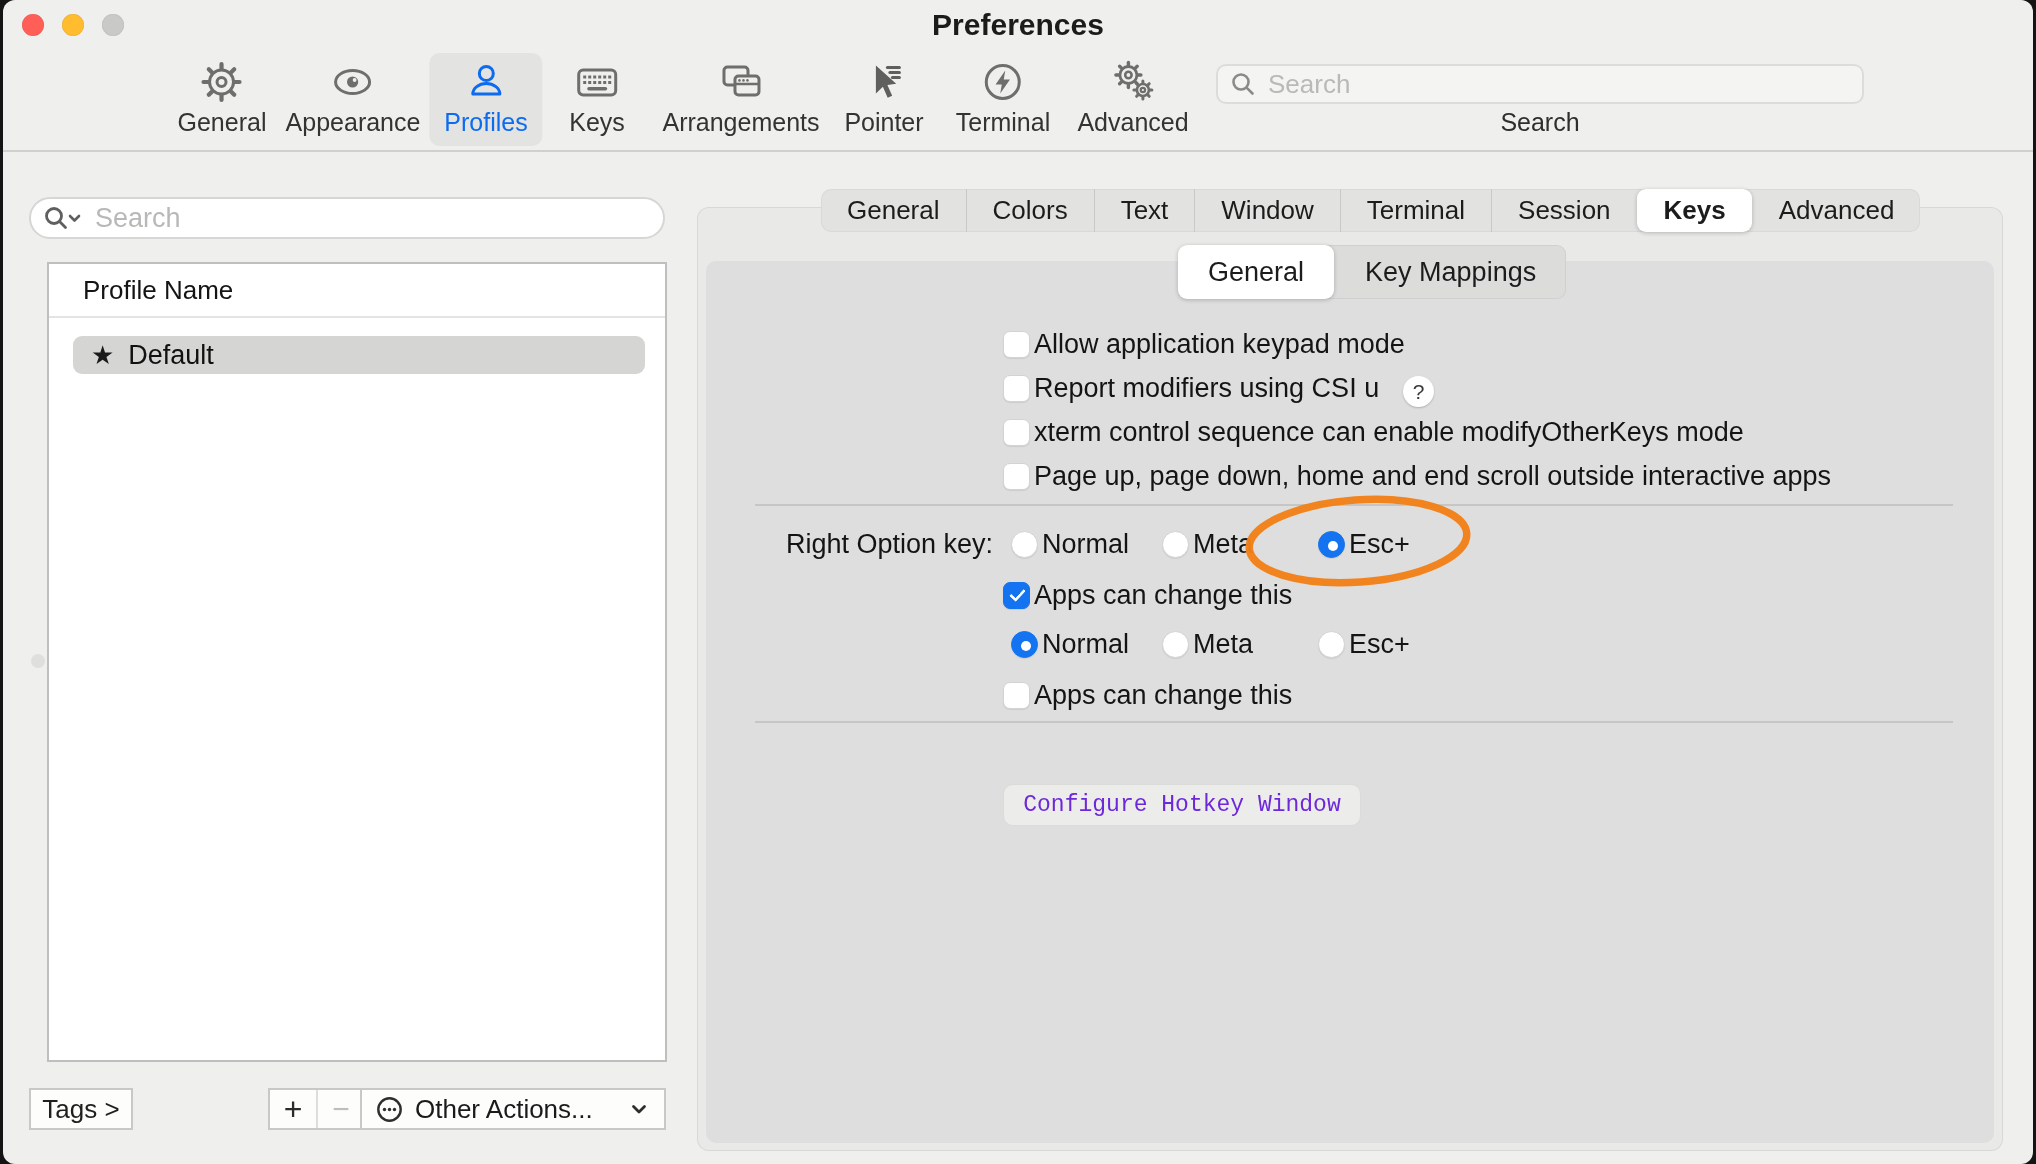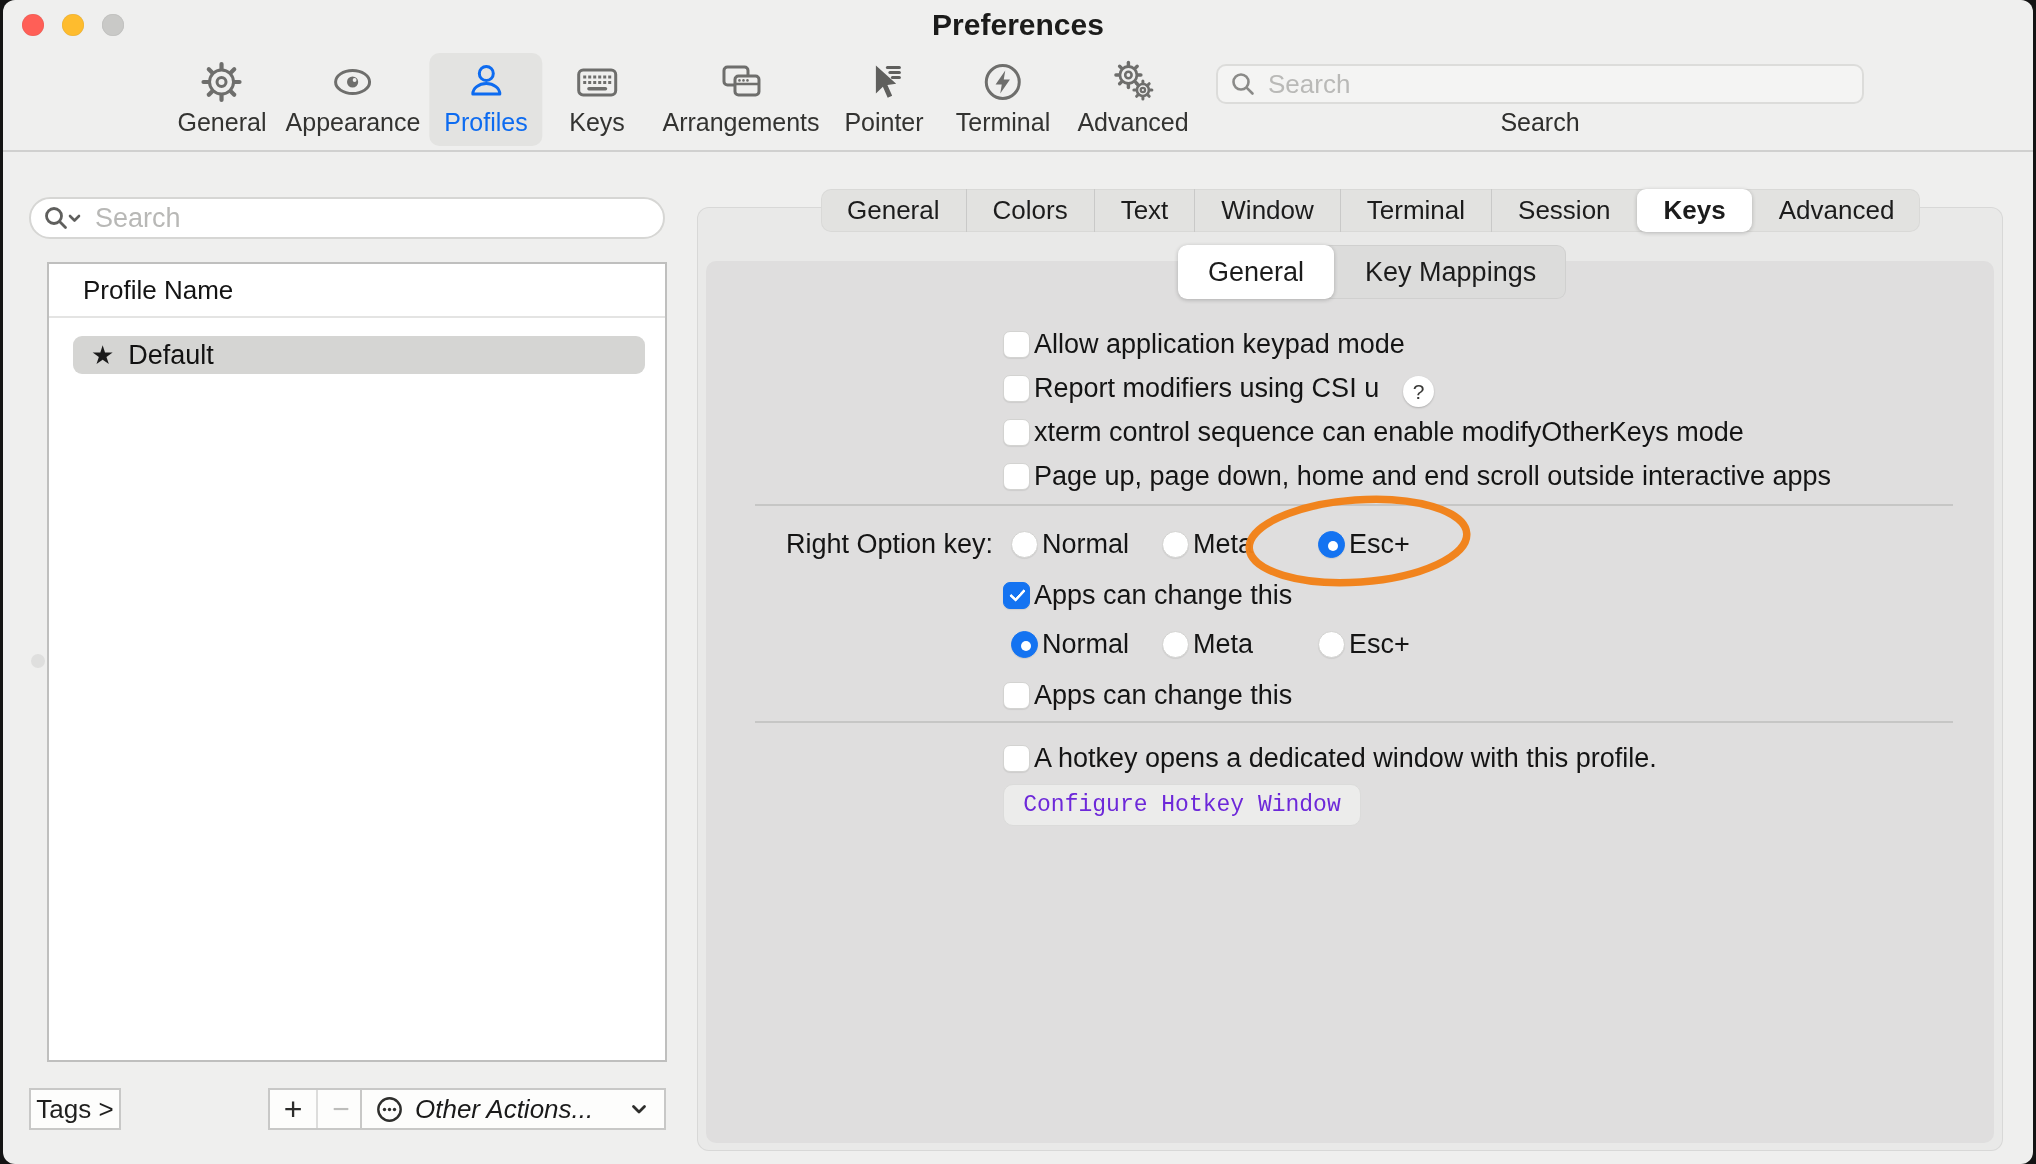--- a/index.html
+++ b/index.html
@@ -74,31 +74,31 @@
   .profile-star{font-size:26px;color:#1a1a1a;line-height:1;}
   .profile-name{font-size:27px;color:#111;}
   .splitter-dot{
     position:absolute;left:28px;top:654px;width:14px;height:14px;border-radius:50%;background:#dfdfde;
   }
   .btm-btn{
     background:#fdfdfc;border:2px solid #c8c8c7;box-sizing:border-box;
     display:flex;align-items:center;justify-content:center;
     font-size:26px;color:#1f1f1e;
   }
-  .tags-btn{position:absolute;left:26px;top:1088px;width:92px;height:42px;}
+  .tags-btn{position:absolute;left:26px;top:1088px;width:104px;height:42px;}
   .pm-group{
     position:absolute;left:265px;top:1088px;height:42px;display:flex;
     background:#fdfdfc;border:2px solid #c8c8c7;box-sizing:border-box;
   }
   .pm-btn{width:46px;display:flex;align-items:center;justify-content:center;font-size:32px;color:#2b2b2a;}
   .pm-btn.minus{border-left:2px solid #dddddc;color:#bdbdbb;font-size:30px;}
   .other-actions{
     position:absolute;left:357px;top:1088px;width:306px;height:42px;
     background:#fdfdfc;border:2px solid #c8c8c7;box-sizing:border-box;
-    display:flex;align-items:center;gap:12px;padding:0 14px;font-style:italic;
+    display:flex;align-items:center;gap:12px;padding:0 14px;
   }
   .other-actions .oa-label{font-size:26px;color:#1a1a1a;flex:1;white-space:nowrap;}
   
   .panel-outer{
     position:absolute;left:694px;top:207px;width:1306px;height:944px;
     background:#e9e9e8;border:1px solid rgba(0,0,0,.07);border-radius:12px;box-sizing:border-box;
   }
   .panel-inner{
     position:absolute;left:703px;top:261px;width:1288px;height:882px;
     background:#dfdede;border-radius:10px;
@@ -418,23 +418,19 @@
     <span class="radio"></span>
     <span class="ctl-label">Esc+</span>
   </div>
   <div class="ctl-row" style="left:1000px;top:680px">
     <span class="checkbox"></span>
     <span class="ctl-label">Apps can change this</span>
   </div>
 
   <div class="divider" style="top:721px"></div>
 
-  <div class="ctl-row" style="left:1000px;top:743px">
-    <span class="checkbox"></span>
-    <span class="ctl-label">A hotkey opens a dedicated window with this profile.</span>
-  </div>
   <div class="configure-btn">Configure Hotkey Window</div>
 
   <svg class="annotation" viewBox="0 0 236 102">
     <ellipse cx="117" cy="49" rx="109" ry="41" fill="none" stroke="#f28118" stroke-width="7.5" stroke-linecap="round" transform="rotate(-4 117 49)" opacity="0.97"></ellipse>
   </svg>
 
 </div>
 
 </body></html>

